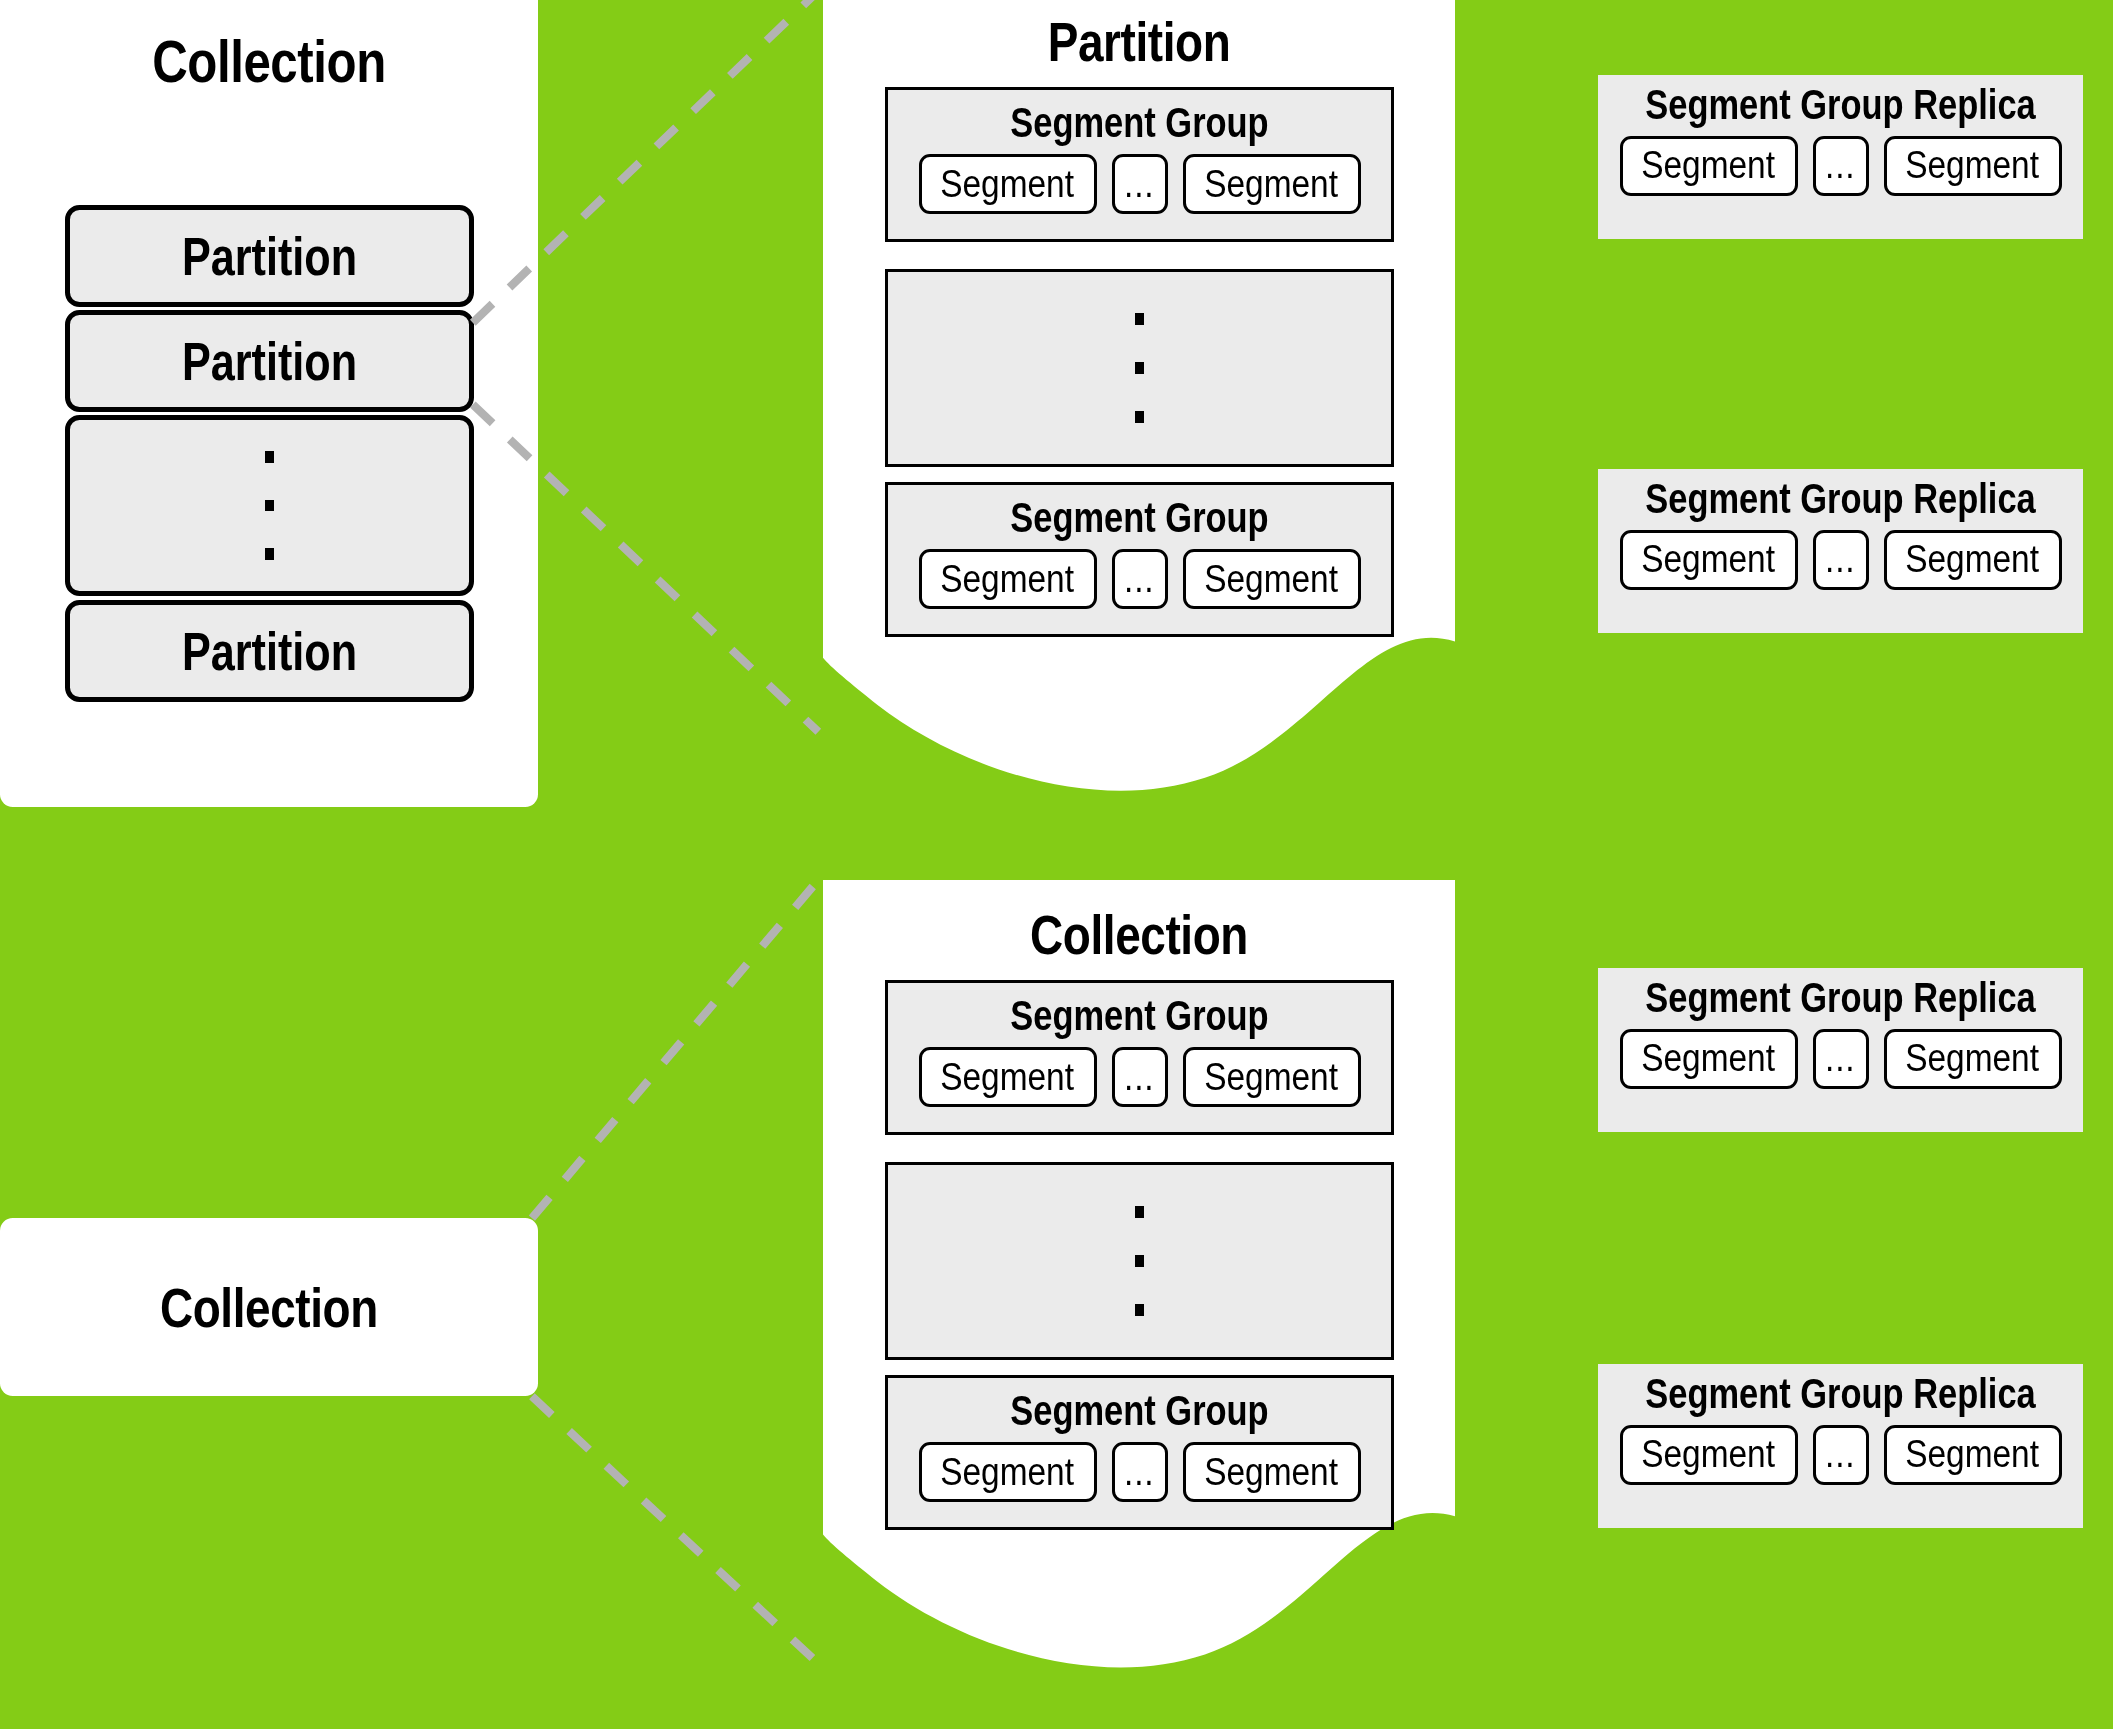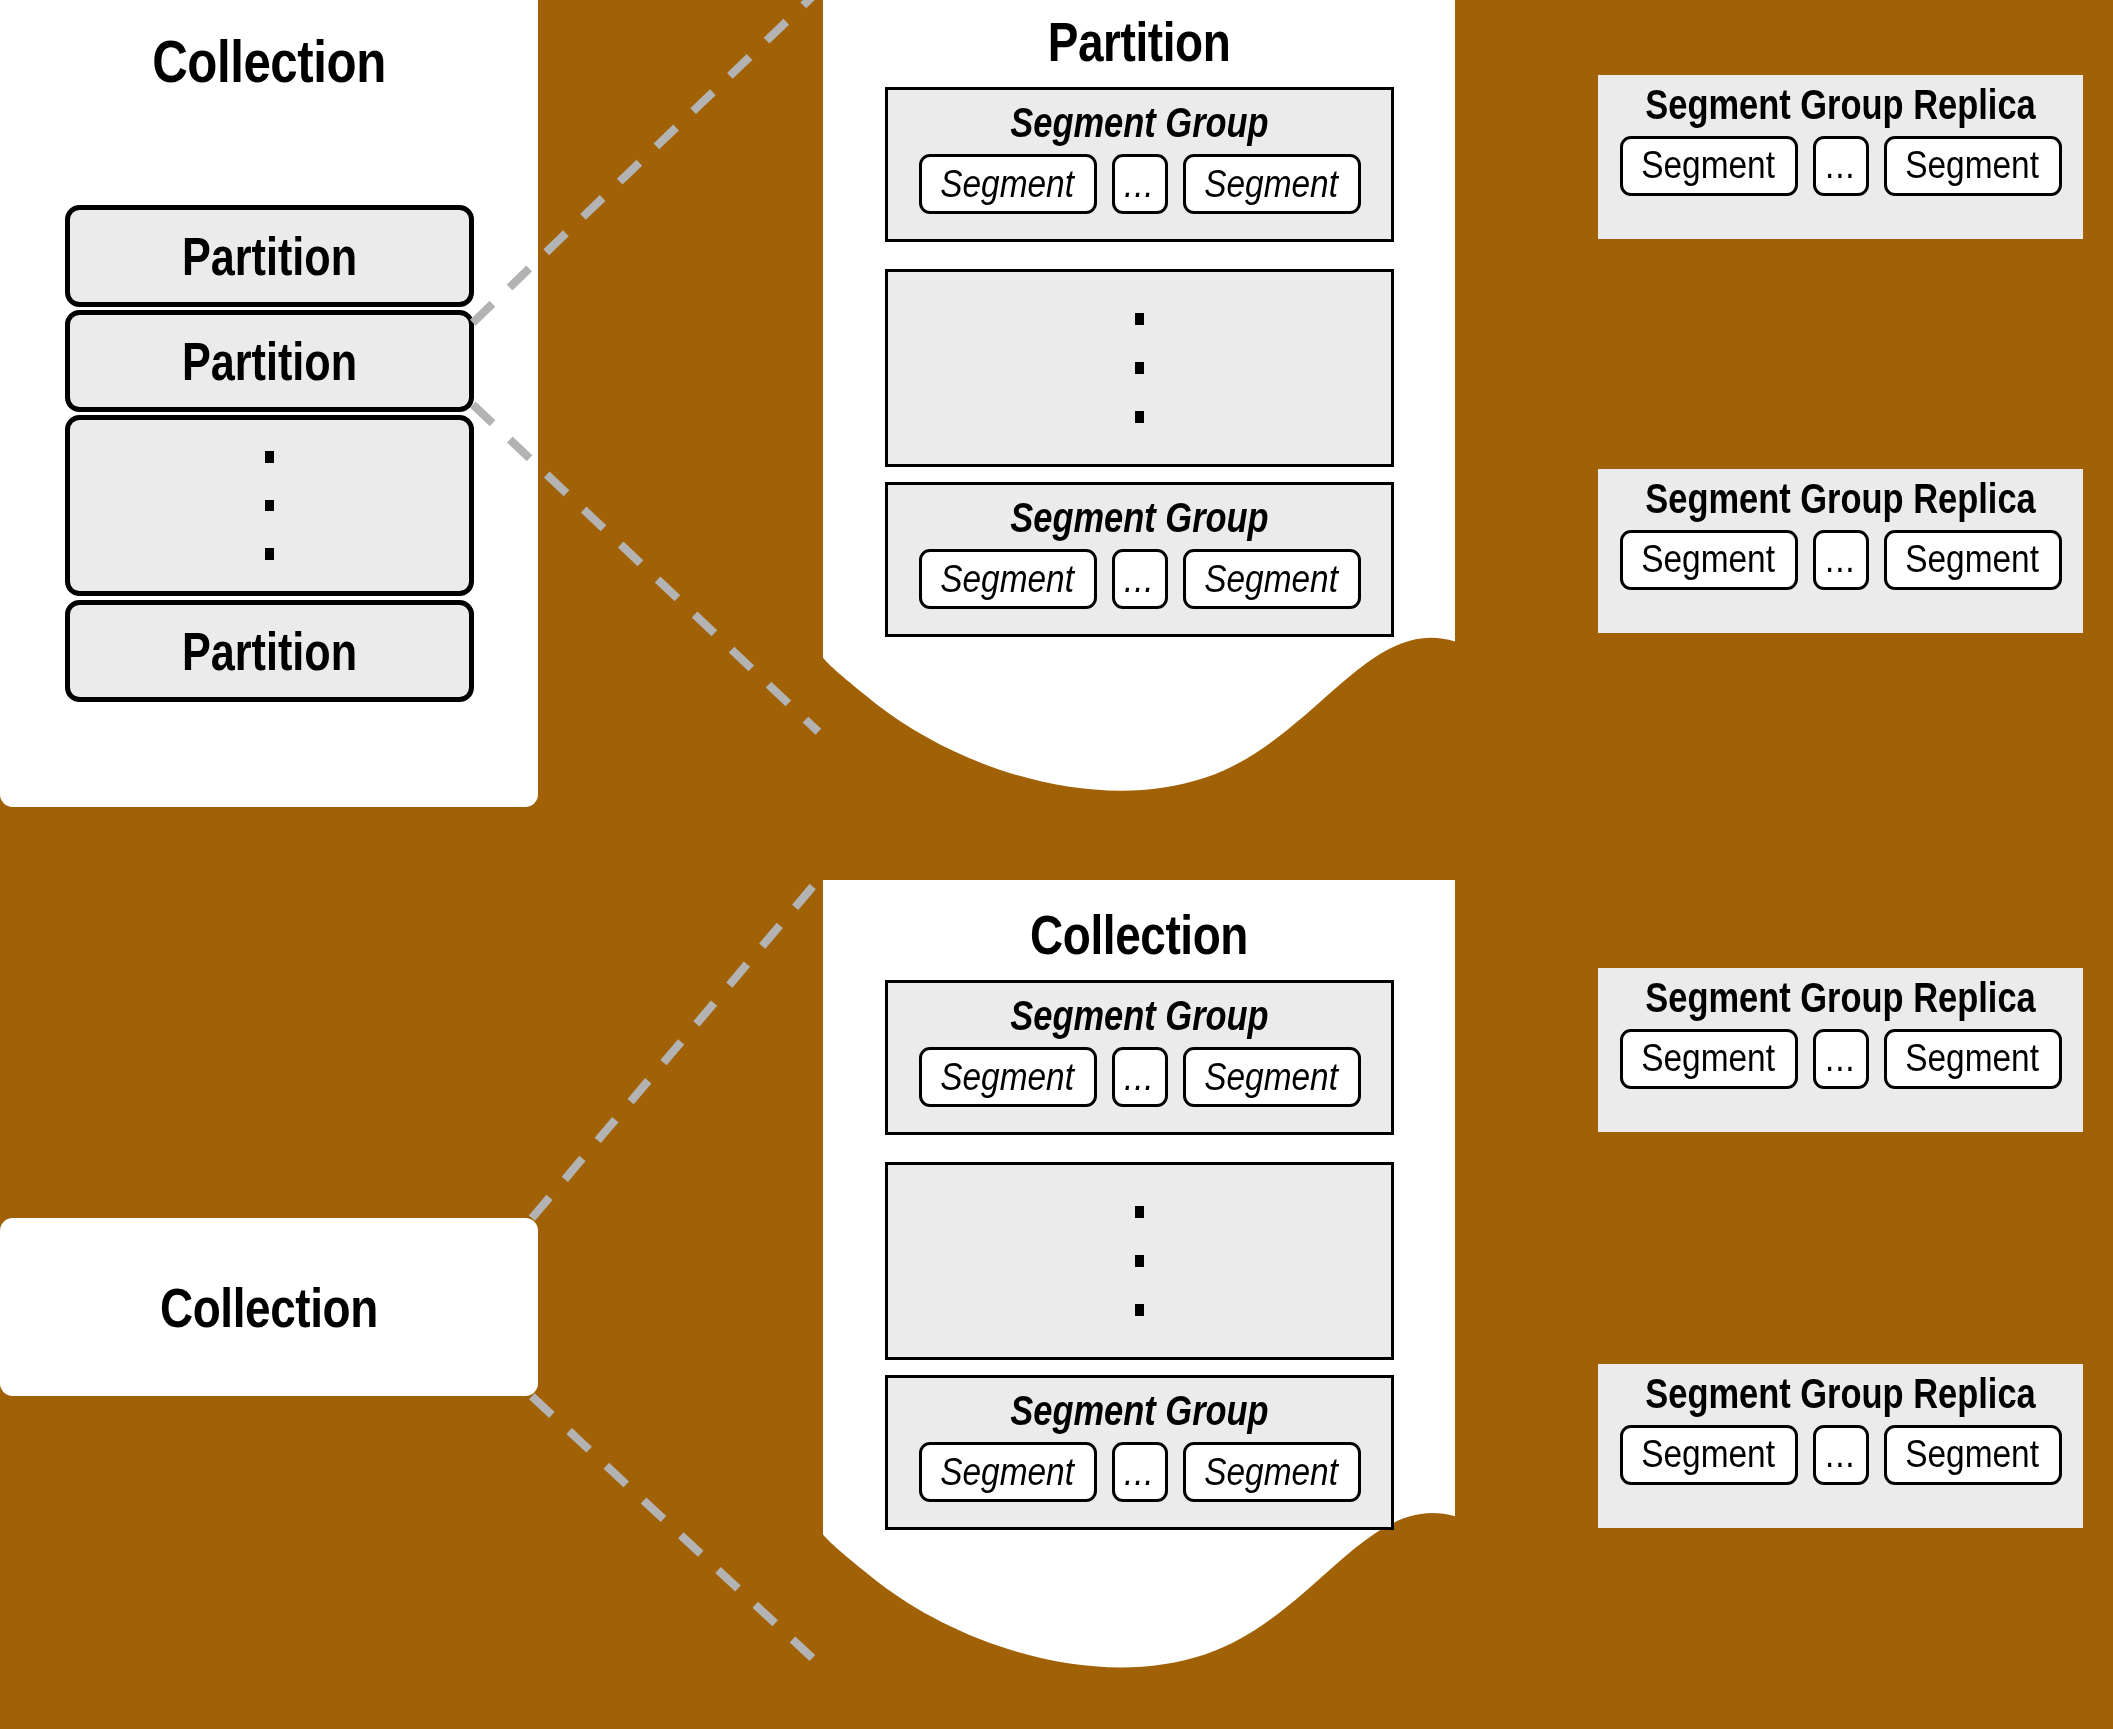--- a/index.html
+++ b/index.html
@@ -4,21 +4,21 @@
 <style>
   * { box-sizing: border-box; margin: 0; padding: 0; }
   html, body {
     background: #000;
     font-family: "Liberation Sans", sans-serif;
   }
   #stage {
     position: relative;
     width: 2114px;
     height: 1729px;
-    background: #a16207;
+    background: #84cc16;
     overflow: hidden;
   }
 
   
   .abs { position: absolute; }
 
   
   .sheet-plain {
     background: #ffffff;
     border-radius: 12.7px;
@@ -73,21 +73,20 @@
     width: 8.2px;
     height: 11.8px;
     background: #000;
   }
 
   
   .seg-group {
     position: absolute;
     background: #ebebeb;
     border: 3.6px solid #000;
-    font-style: italic;
   }
   .seg-group-title {
     font-family: "Liberation Sans Narrow", "Liberation Sans", sans-serif;
     font-weight: bold;
     font-size: 42px;
     color: #000;
     text-align: center;
     transform: scaleX(0.82);
     white-space: nowrap;
     margin-top: 9px;

